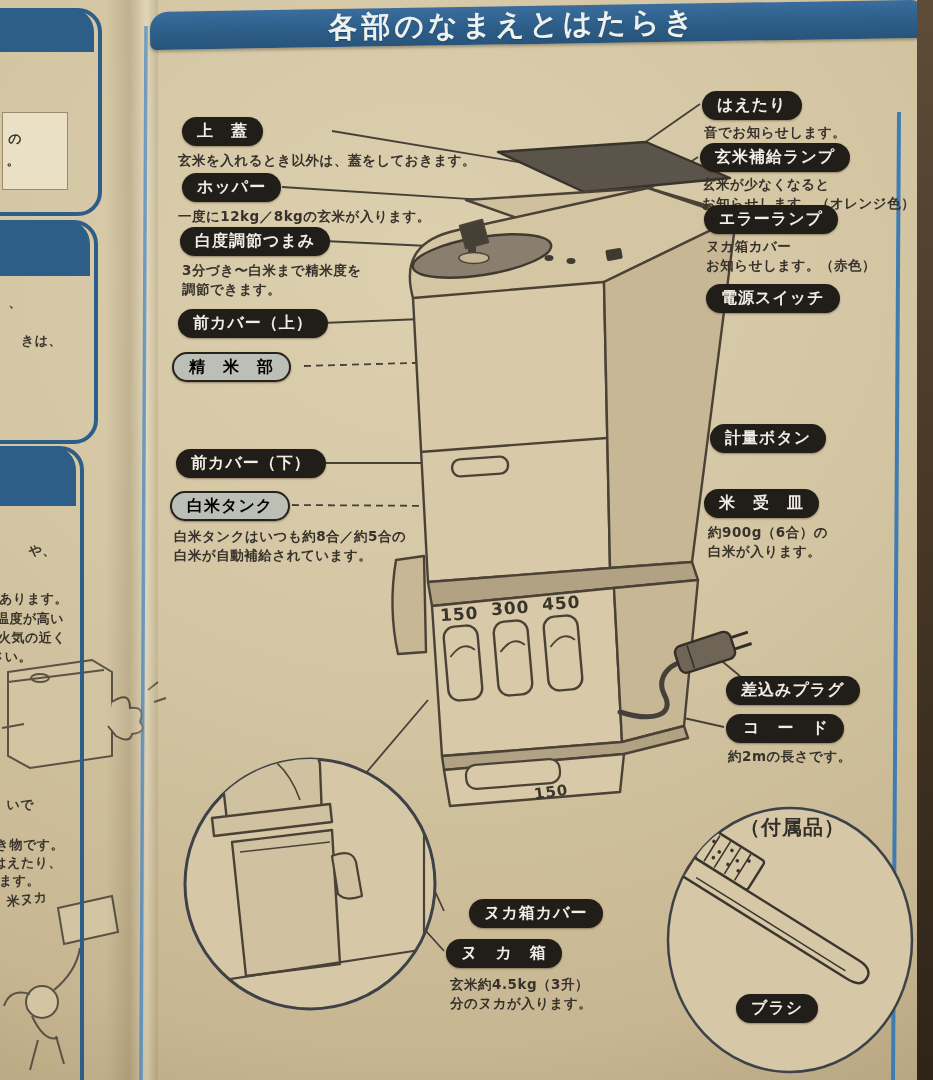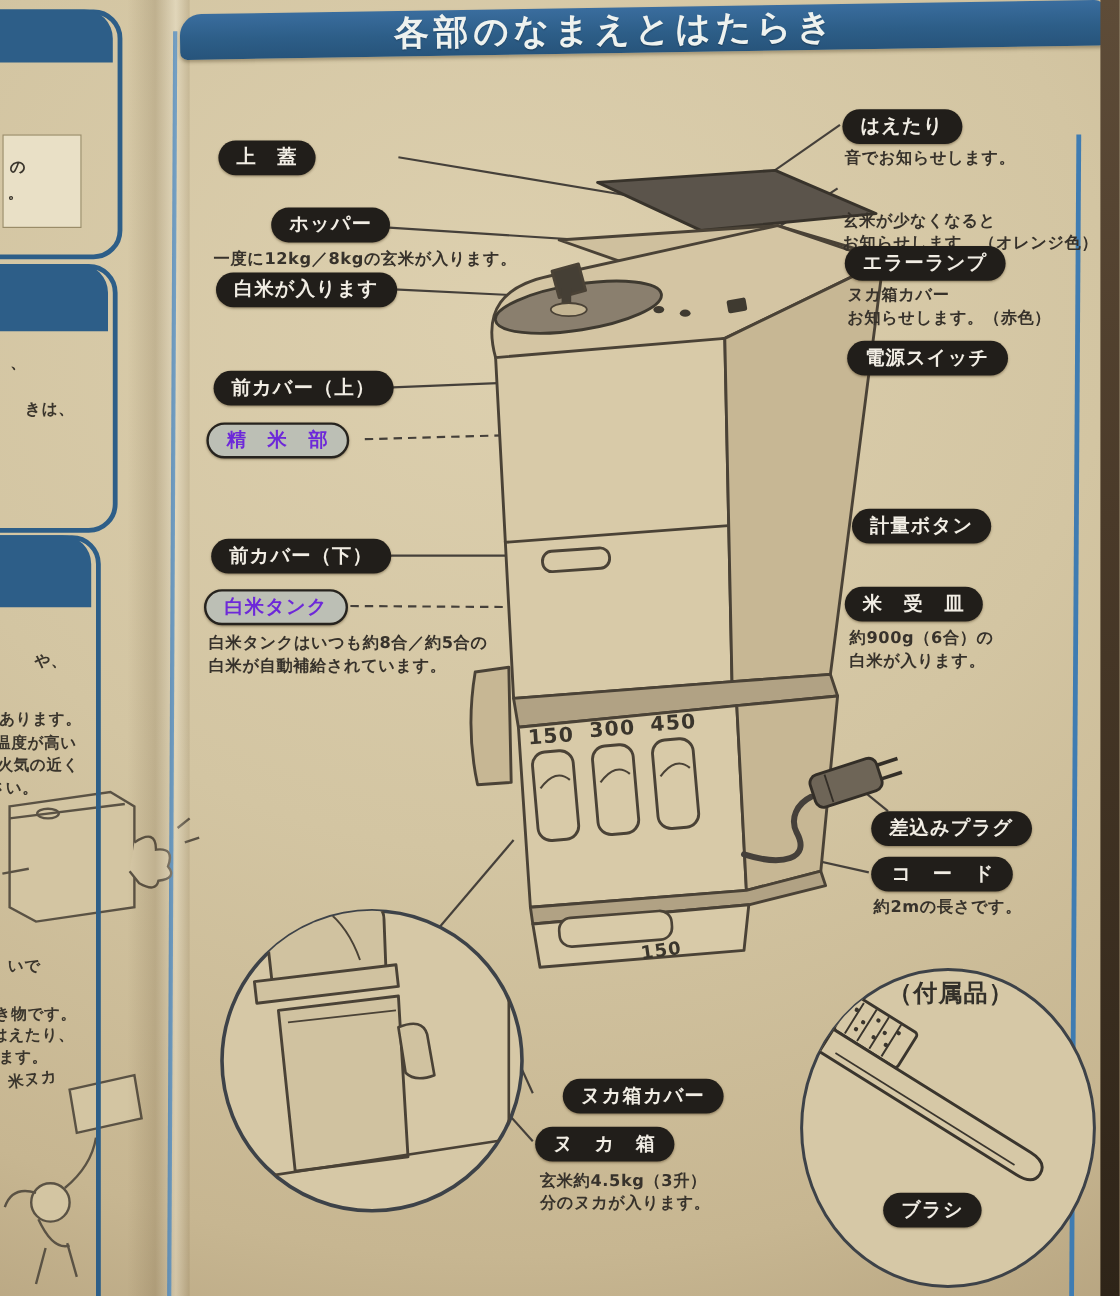--- a/index.html
+++ b/index.html
@@ -33,21 +33,21 @@
     text-shadow:0 1px 1px rgba(0,0,0,.25);
   }
   .pill{
     position:absolute;z-index:4;height:29px;border-radius:15px;
     background:#211e1a;color:#f1ede4;font-weight:bold;font-size:16px;
     display:flex;align-items:center;justify-content:center;
     padding:0 15px;letter-spacing:1px;white-space:nowrap;
     box-shadow:0 1px 2px rgba(60,45,20,.45);
   }
   .pill.gray{
-    background:#bcbfb5;color:#6d28d9;border:2.5px solid #26231e;height:26px;
+    background:#bcbfb5;color:#000000;border:2.5px solid #26231e;height:26px;
   }
   .desc{
     position:absolute;z-index:4;font-size:13.5px;font-weight:bold;color:#37322b;
     line-height:1.42;white-space:pre-line;letter-spacing:.5px;
   }
   .num{
     position:absolute;z-index:4;font-weight:bold;font-size:17px;color:#3a352c;
     letter-spacing:1px;white-space:nowrap;
   }
   .caption{
@@ -245,39 +245,43 @@
         </g>
       </g>
     </g>
   </svg>
 
   <div class="banner">
     <span>各部のなまえとはたらき</span>
   </div>
 
   <div class="pill" style="left:182px;top:117px;">上　蓋</div>
-
-  <div class="pill" style="left:182px;top:173px;margin-left:44px;">ホッパー</div>
+  <div class="desc" style="left:178px;top:151px;">玄米を入れるとき以外は、蓋をしておきます。</div>
+
+  <div class="pill" style="left:182px;top:173px;">ホッパー</div>
   <div class="desc" style="left:178px;top:207px;">一度に12kg／8kgの玄米が入ります。</div>
 
-  <div class="pill" style="left:180px;top:227px;">白米が入ります</div>
+  <div class="pill" style="left:180px;top:227px;">白度調節つまみ</div>
+  <div class="desc" style="left:182px;top:261px;">3分づき〜白米まで精米度を
+調節できます。</div>
 
   <div class="pill" style="left:178px;top:309px;">前カバー（上）</div>
 
   <div class="pill gray" style="left:172px;top:352px;">精　米　部</div>
 
   <div class="pill" style="left:176px;top:449px;">前カバー（下）</div>
 
   <div class="pill gray" style="left:170px;top:491px;">白米タンク</div>
   <div class="desc" style="left:174px;top:527px;">白米タンクはいつも約8合／約5合の
 白米が自動補給されています。</div>
 
   <div class="pill" style="left:702px;top:91px;">はえたり</div>
   <div class="desc" style="left:704px;top:123px;">音でお知らせします。</div>
 
+  <div class="pill" style="left:700px;top:143px;">玄米補給ランプ</div>
   <div class="desc" style="left:702px;top:175px;">玄米が少なくなると
 お知らせします。（オレンジ色）</div>
 
   <div class="pill" style="left:704px;top:205px;">エラーランプ</div>
   <div class="desc" style="left:706px;top:237px;">ヌカ箱カバー
 お知らせします。（赤色）</div>
 
   <div class="pill" style="left:706px;top:284px;">電源スイッチ</div>
 
   <div class="pill" style="left:710px;top:424px;">計量ボタン</div>

